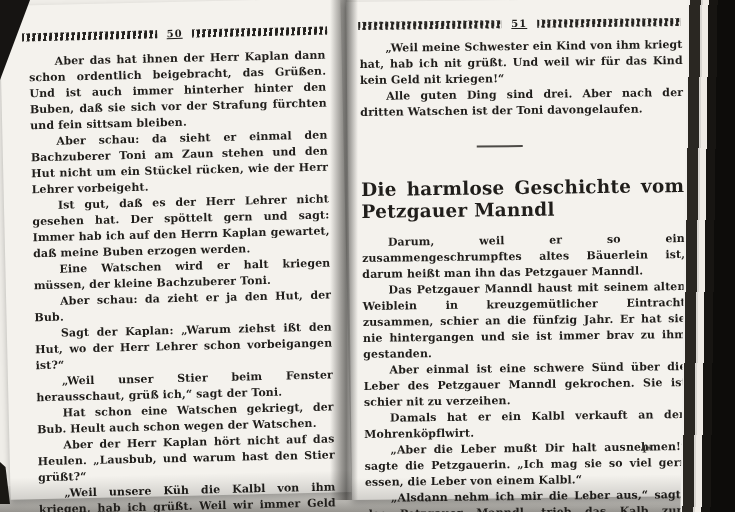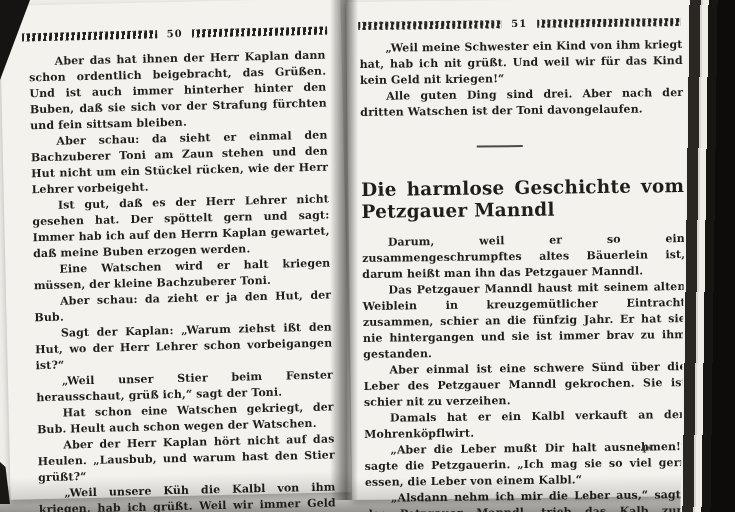--- a/index.html
+++ b/index.html
@@ -42,21 +42,21 @@
     font-weight:bold;font-size:10px;letter-spacing:1px;
   }
   .page-left .page-header{margin:26px 14px 0 22px;}
   .page-right .page-header{margin:18px 10px 0 12px;}
   .orn{
     flex:1;height:8px;
     background:
       repeating-linear-gradient(100deg,#24221f 0 2.5px,rgba(0,0,0,0) 2.5px 5.5px),
       repeating-linear-gradient(80deg,rgba(36,34,31,.65) 0 2px,rgba(0,0,0,0) 2px 5.5px);
   }
-  .pagenum{padding:0 10px;}
+  .pagenum{padding:0 10px;text-decoration:underline;}
   
   .page-body{
     font-size:11px;font-weight:bold;line-height:16px;
     letter-spacing:.1px;
     text-align:justify;
   }
   .page-left .page-body{margin:12px 16px 0 28px;}
   .page-right .page-body{margin:10px 8px 0 13px;}
   .page-body p{margin:0;text-indent:26px;}
   

